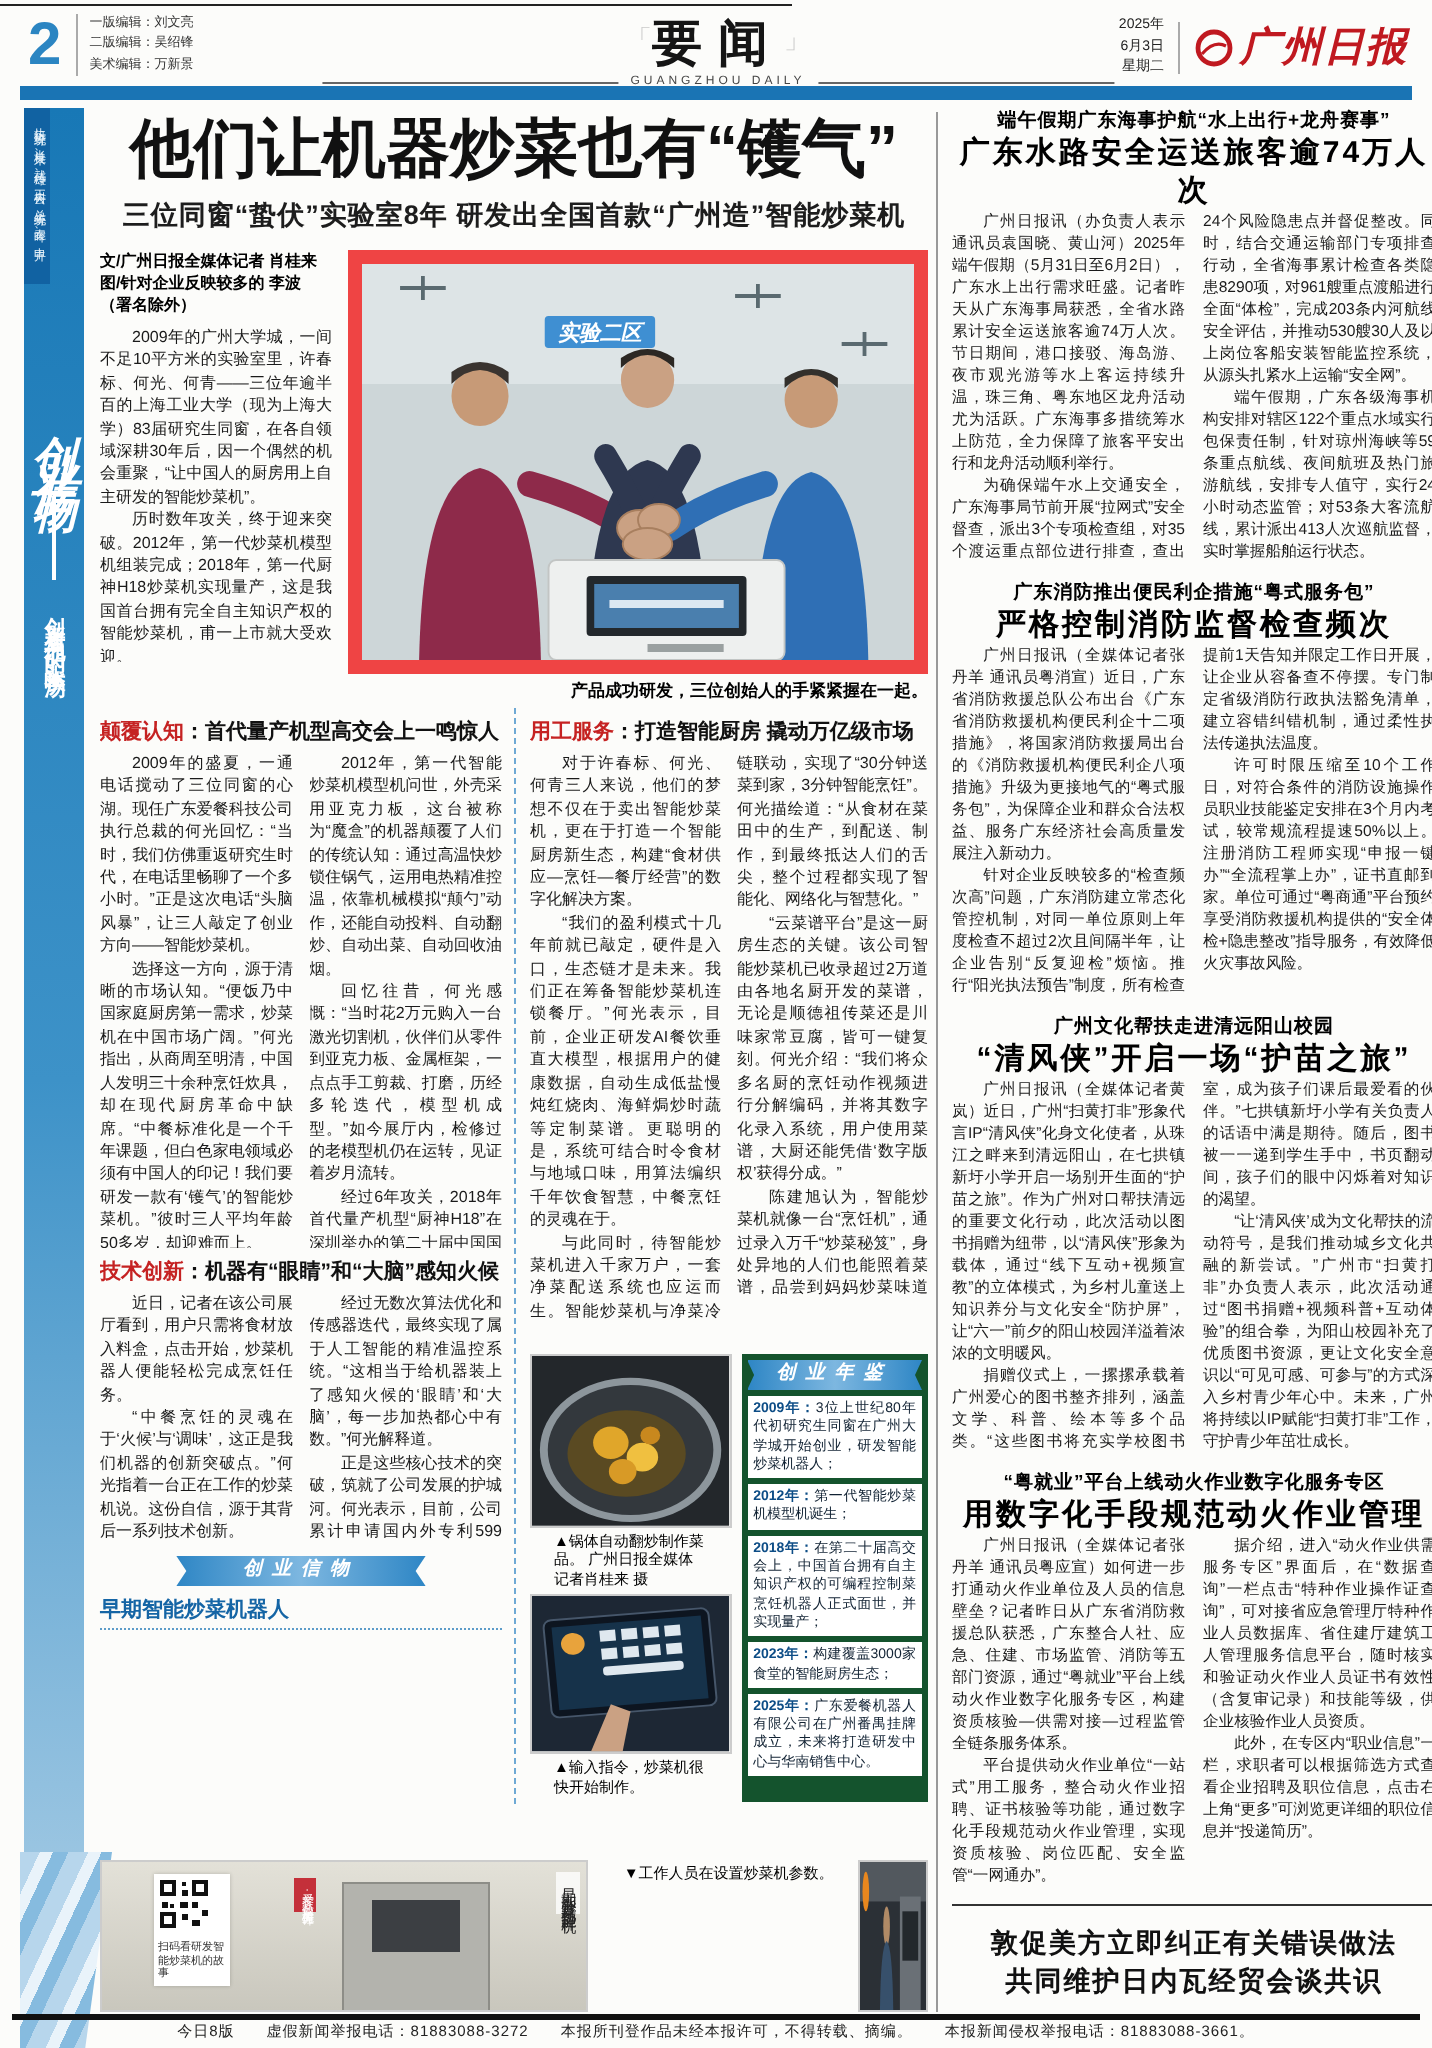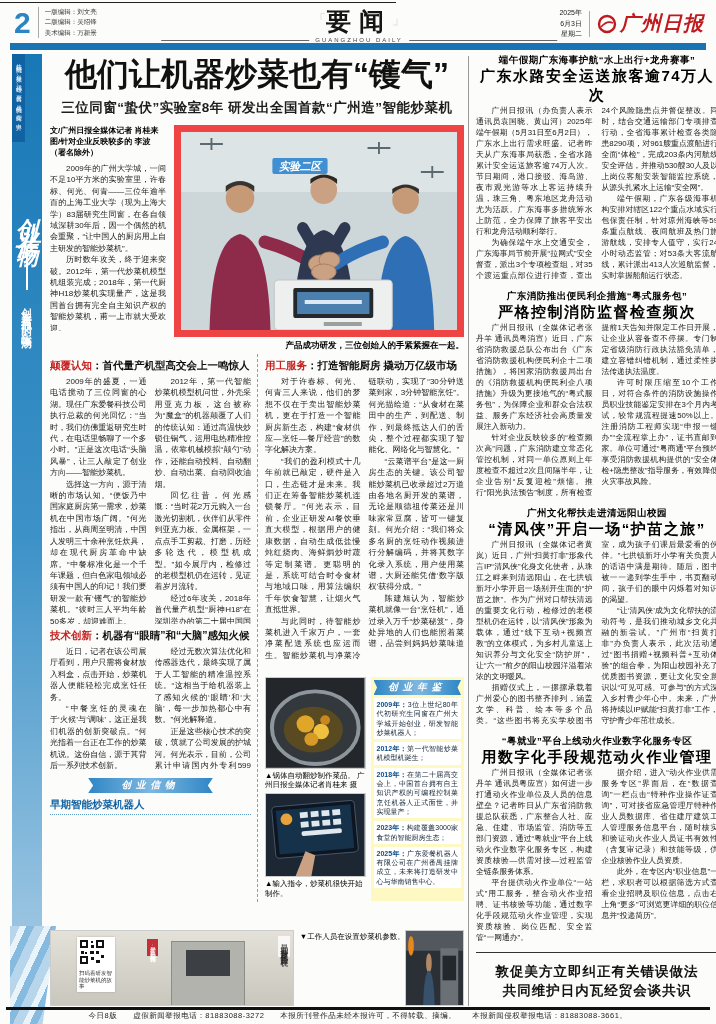--- a/index.html
+++ b/index.html
@@ -75,25 +75,25 @@
           clip-path:polygon(0 0,100% 0,96% 50%,100% 100%,0 100%,4% 50%);
           font-family:"Liberation Serif","DejaVu Serif",serif;}
   .relic{margin-top:6px;}
   .relic-title{color:#1565a5;font-weight:bold;font-size:10.5px;margin:5px 0 2px;
                border-bottom:1px dotted #5d9cc9;padding-bottom:2px;}
   .relic-text{font-size:8px;font-style:italic;line-height:11.2px;color:#223;text-align:justify;
               height:72px;overflow:hidden;text-indent:2em;}
 
   .media-row{display:flex;gap:5px;margin-top:5px;height:224px;}
   .photo-stack{flex:1.15;display:flex;flex-direction:column;min-width:0;}
-  .pcap{font-size:7.5px;line-height:9.5px;margin:2px 0 3px;color:#000;}
+  .pcap{font-size:7.5px;line-height:9.5px;margin:2px 12px 3px;color:#000;}
   .ph{border:1px solid #ccc;overflow:hidden;position:relative;}
   .ph.pot{height:94px;}
   .ph.screen{height:86px;}
-  .timeline{flex:1;background:#fef9c3;padding:3px;box-sizing:border-box;overflow:hidden;}
+  .timeline{flex:1;background:#14532d;padding:3px;box-sizing:border-box;overflow:hidden;}
   .tl-item{background:#fff;margin-top:3px;padding:2px 3px;font-size:7px;line-height:9.3px;text-align:justify;color:#123;}
   .tl-item b{color:#0d4d86;}
 
   .bottom-strip{margin-top:auto;display:flex;gap:6px;height:76px;}
   .bs-left{flex:1.62;position:relative;border:1px solid #ccc;overflow:hidden;
            background:linear-gradient(180deg,#e3e1d8,#c9c7bd);}
   .qr-wrap{position:absolute;left:26px;top:6px;background:#fff;padding:2px;box-shadow:0 0 2px #0003;}
   .qr-label{font-size:5.5px;line-height:6.5px;color:#333;width:34px;margin-top:1px;}
   .red-sign{position:absolute;left:96px;top:8px;writing-mode:vertical-rl;font-size:6px;color:#fff;
             background:#c4303a;padding:3px 1px;letter-spacing:1px;}
@@ -261,21 +261,21 @@
           <div class="relic">
             <div class="ribbon" style="width:62%;margin:0 auto;">创业信物</div>
             <div class="relic-title">早期智能炒菜机器人</div>
           </div>
         </div>
 
         <div class="half rh">
           <div class="sec-head"><span class="lead">用工服务</span><span>：打造智能厨房 撬动万亿级市场</span></div>
           <div class="colflow">
               <p>对于许春标、何光、何青三人来说，他们的梦想不仅在于卖出智能炒菜机，更在于打造一个智能厨房新生态，构建“食材供应—烹饪—餐厅经营”的数字化解决方案。</p>
-              <p>“我们的盈利模式十几年前就已敲定，硬件是入口，生态链才是未来。我们正在筹备智能炒菜机连锁餐厅。”何光表示，目前，企业正研发AI餐饮垂直大模型，根据用户的健康数据，自动生成低盐慢炖红烧肉、海鲜焗炒时蔬等定制菜谱。更聪明的是，系统可结合时令食材与地域口味，用算法编织千年饮食智慧，让烟火气直抵世界。</p>
+              <p>“我们的盈利模式十几年前就已敲定，硬件是入口，生态链才是未来。我们正在筹备智能炒菜机连锁餐厅。”何光表示，目前，企业正研发AI餐饮垂直大模型，根据用户的健康数据，自动生成低盐慢炖红烧肉、海鲜焗炒时蔬等定制菜谱。更聪明的是，系统可结合时令食材与地域口味，用算法编织千年饮食智慧，中餐烹饪的灵魂在于。</p>
               <p>与此同时，待智能炒菜机进入千家万户，一套净菜配送系统也应运而生。智能炒菜机与净菜冷链联动，实现了“30分钟送菜到家，3分钟智能烹饪”。何光描绘道：“从食材在菜田中的生产，到配送、制作，到最终抵达人们的舌尖，整个过程都实现了智能化、网络化与智慧化。”</p>
               <p>“云菜谱平台”是这一厨房生态的关键。该公司智能炒菜机已收录超过2万道由各地名厨开发的菜谱，无论是顺德祖传菜还是川味家常豆腐，皆可一键复刻。何光介绍：“我们将众多名厨的烹饪动作视频进行分解编码，并将其数字化录入系统，用户使用菜谱，大厨还能凭借‘数字版权’获得分成。”</p>
               <p>陈建旭认为，智能炒菜机就像一台“烹饪机”，通过录入万千“炒菜秘笈”，身处异地的人们也能照着菜谱，品尝到妈妈炒菜味道般的一顿美味，这个生态potential很大。</p>
             </div>
           <div class="media-row">
             <div class="photo-stack">
               <figure class="ph pot">
                 <svg width="100%" height="100%" viewBox="0 0 100 94" preserveAspectRatio="none">
                   <rect width="100" height="94" fill="#23272b"></rect>
                   <ellipse cx="50" cy="52" rx="44" ry="38" fill="#33383d" stroke="#8d969c" stroke-width="4"></ellipse>
@@ -385,21 +385,21 @@
         <div class="abody">
             <p>广州日报讯（全媒体记者张丹羊 通讯员粤消宣）近日，广东省消防救援总队公布出台《广东省消防救援机构便民利企十二项措施》，将国家消防救援局出台的《消防救援机构便民利企八项措施》升级为更接地气的“粤式服务包”，为保障企业和群众合法权益、服务广东经济社会高质量发展注入新动力。</p>
             <p>针对企业反映较多的“检查频次高”问题，广东消防建立常态化管控机制，对同一单位原则上年度检查不超过2次且间隔半年，让企业告别“反复迎检”烦恼。推行“阳光执法预告”制度，所有检查提前1天告知并限定工作日开展，让企业从容备查不停摆。专门制定省级消防行政执法豁免清单，建立容错纠错机制，通过柔性执法传递执法温度。</p>
             <p>许可时限压缩至10个工作日，对符合条件的消防设施操作员职业技能鉴定安排在3个月内考试，较常规流程提速50%以上。注册消防工程师实现“申报一键办”“全流程掌上办”，证书直邮到家。单位可通过“粤商通”平台预约享受消防救援机构提供的“安全体检+隐患整改”指导服务，有效降低火灾事故风险。</p>
           </div>
       </article>
       <article class="art">
         <div class="kicker">广州文化帮扶走进清远阳山校园</div>
         <h2 class="rhead" style="margin:0;">“清风侠”开启一场“护苗之旅”</h2>
         <div class="abody">
-            <p>广州日报讯（全媒体记者黄岚）近日，广州“扫黄打非”形象代言IP“清风侠”化身文化使者，从珠江之畔来到清远阳山，在七拱镇新圩小学开启一场别开生面的“护苗之旅”。作为广州对口帮扶清远的重要文化行动，检修过的老模型机仍在运转，以“清风侠”形象为载体，通过“线下互动+视频宣教”的立体模式，为乡村儿童送上知识养分与文化安全“防护屏”，让“六一”前夕的阳山校园洋溢着浓浓的文明暖风。</p>
+            <p>广州日报讯（全媒体记者黄岚）近日，广州“扫黄打非”形象代言IP“清风侠”化身文化使者，从珠江之畔来到清远阳山，在七拱镇新圩小学开启一场别开生面的“护苗之旅”。作为广州对口帮扶清远的重要文化行动，此次活动以图书捐赠为纽带，以“清风侠”形象为载体，通过“线下互动+视频宣教”的立体模式，为乡村儿童送上知识养分与文化安全“防护屏”，让“六一”前夕的阳山校园洋溢着浓浓的文明暖风。</p>
             <p>捐赠仪式上，一摞摞承载着广州爱心的图书整齐排列，涵盖文学、科普、绘本等多个品类。“这些图书将充实学校图书室，成为孩子们课后最爱看的伙伴。”七拱镇新圩小学有关负责人的话语中满是期待。随后，图书被一一递到学生手中，书页翻动间，孩子们的眼中闪烁着对知识的渴望。</p>
             <p>“让‘清风侠’成为文化帮扶的流动符号，是我们推动城乡文化共融的新尝试。”广州市“扫黄打非”办负责人表示，此次活动通过“图书捐赠+视频科普+互动体验”的组合拳，为阳山校园补充了优质图书资源，更让文化安全意识以“可见可感、可参与”的方式深入乡村青少年心中。未来，广州将持续以IP赋能“扫黄打非”工作，守护青少年茁壮成长。</p>
           </div>
       </article>
       <article class="art">
         <div class="kicker">“粤就业”平台上线动火作业数字化服务专区</div>
         <h2 class="rhead" style="margin:0;">用数字化手段规范动火作业管理</h2>
         <div class="abody">
             <p>广州日报讯（全媒体记者张丹羊 通讯员粤应宣）如何进一步打通动火作业单位及人员的信息壁垒？记者昨日从广东省消防救援总队获悉，广东整合人社、应急、住建、市场监管、消防等五部门资源，通过“粤就业”平台上线动火作业数字化服务专区，构建资质核验—供需对接—过程监管全链条服务体系。</p>
             <p>平台提供动火作业单位“一站式”用工服务，整合动火作业招聘、证书核验等功能，通过数字化手段规范动火作业管理，实现资质核验、岗位匹配、安全监管“一网通办”。</p>

